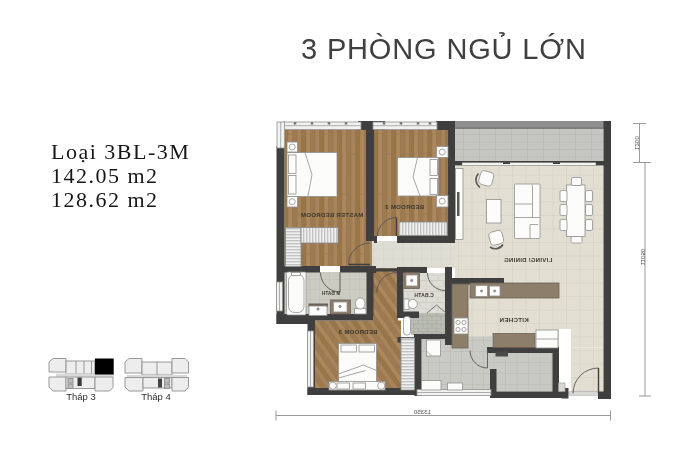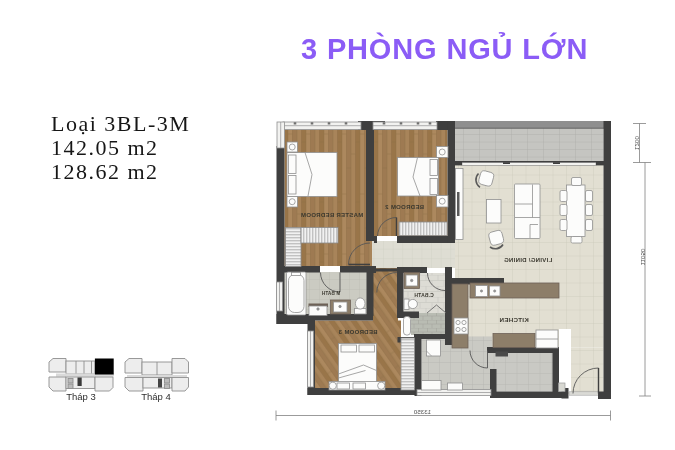--- a/index.html
+++ b/index.html
@@ -1,18 +1,18 @@
 <!DOCTYPE html>
 <html><head>
 <meta charset="utf-8">
 <style>
 html,body{margin:0;padding:0;width:675px;height:450px;background:#fff;overflow:hidden;}
 body{font-family:"Liberation Sans",sans-serif;position:relative;}
-.title{position:absolute;left:301px;top:33px;font-size:29px;font-weight:bold;color:#8b5cf6;letter-spacing:0.85px;white-space:nowrap;}
-.spec{position:absolute;left:51px;top:112px;font-family:"Liberation Serif",serif;font-size:22px;color:#161616;line-height:24px;letter-spacing:1.5px;}
+.title{position:absolute;left:301px;top:33px;font-size:29px;font-weight:normal;color:#404040;letter-spacing:0.85px;white-space:nowrap;}
+.spec{position:absolute;left:51px;top:140px;font-family:"Liberation Serif",serif;font-size:22px;color:#161616;line-height:24px;letter-spacing:1.5px;}
 </style>
 </head>
 <body>
 
 <div class="title">3 PHÒNG NGỦ LỚN</div>
 
 <div class="spec">Loại 3BL-3M<br>142.05 m2<br>128.62 m2</div>
 <svg width="675" height="450" viewBox="0 0 675 450" style="position:absolute;left:0;top:0">
 <defs>
 <pattern id="woodv" width="18" height="60" patternUnits="userSpaceOnUse">

